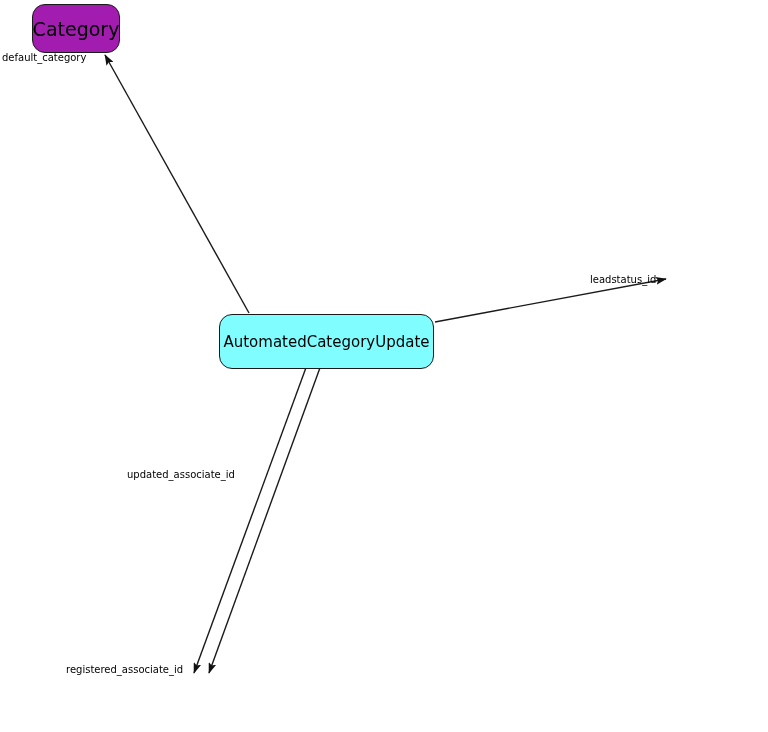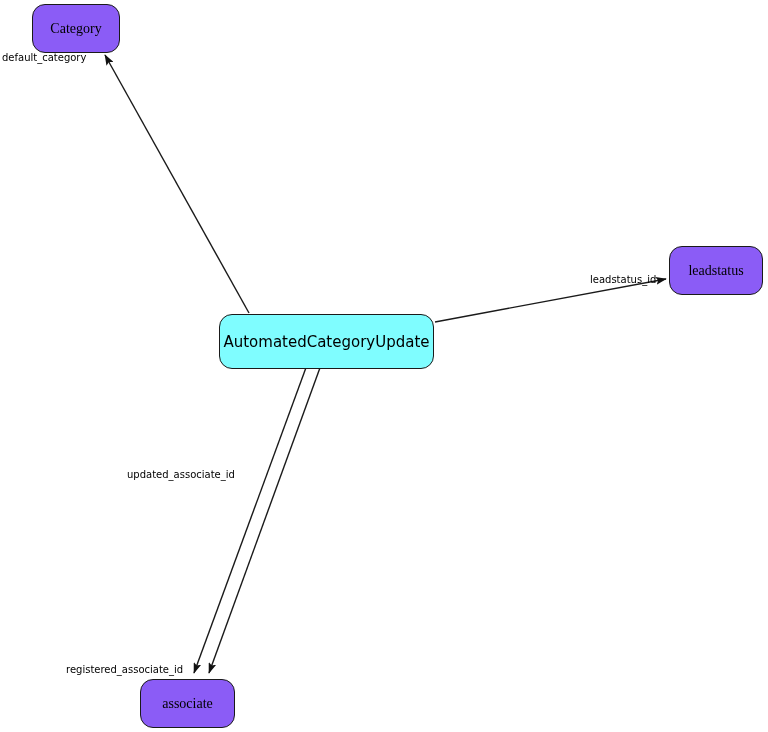--- a/index.html
+++ b/index.html
@@ -33,23 +33,22 @@
     border: 1.4px solid #1a1a1a;
     border-radius: 13px;
     display: flex;
     align-items: center;
     justify-content: center;
     text-align: center;
     color: #000000;
     white-space: nowrap;
   }
   .node-entity {
-    background: #8b5cf6;
-    font-size: 14px;
-    font-family: Liberation Serif, serif;
+    background: #a21caf;
+    font-size: 19px;
   }
   .node-process {
     background: #7ffdff;
     font-size: 15px;
   }
   .edge-label {
     position: absolute;
     font-size: 10px;
     color: #000000;
     white-space: nowrap;
@@ -74,31 +73,25 @@
 
     <line x1="325" y1="354" x2="209" y2="673" stroke="#1a1a1a" stroke-width="1.4" marker-end="url(#arrowhead)"></line>
 
     <line x1="311" y1="354" x2="194" y2="673" stroke="#1a1a1a" stroke-width="1.4" marker-end="url(#arrowhead)"></line>
   </svg>
 
   <div class="node node-entity" id="node-category" style="left:32px; top:4px; width:88px; height:49px;">
     <span>Category</span>
   </div>
 
-  <div class="node node-entity" id="node-leadstatus" style="left:669px; top:246px; width:94px; height:49px;">
-    <span>leadstatus</span>
-  </div>
 
   <div class="node node-process" id="node-automatedcategoryupdate" style="left:219px; top:314px; width:215px; height:55px;">
     <span>AutomatedCategoryUpdate</span>
   </div>
 
-  <div class="node node-entity" id="node-associate" style="left:140px; top:679px; width:95px; height:49px;">
-    <span>associate</span>
-  </div>
 
   <div class="edge-label" style="left:2px; top:52px;">default_category</div>
 
   <div class="edge-label" style="left:590px; top:262px;margin-top:12px;">leadstatus_id</div>
 
   <div class="edge-label" style="left:127px; top:469px;">updated_associate_id</div>
 
   <div class="edge-label" style="left:66px; top:664px;">registered_associate_id</div>
 
 </div>

